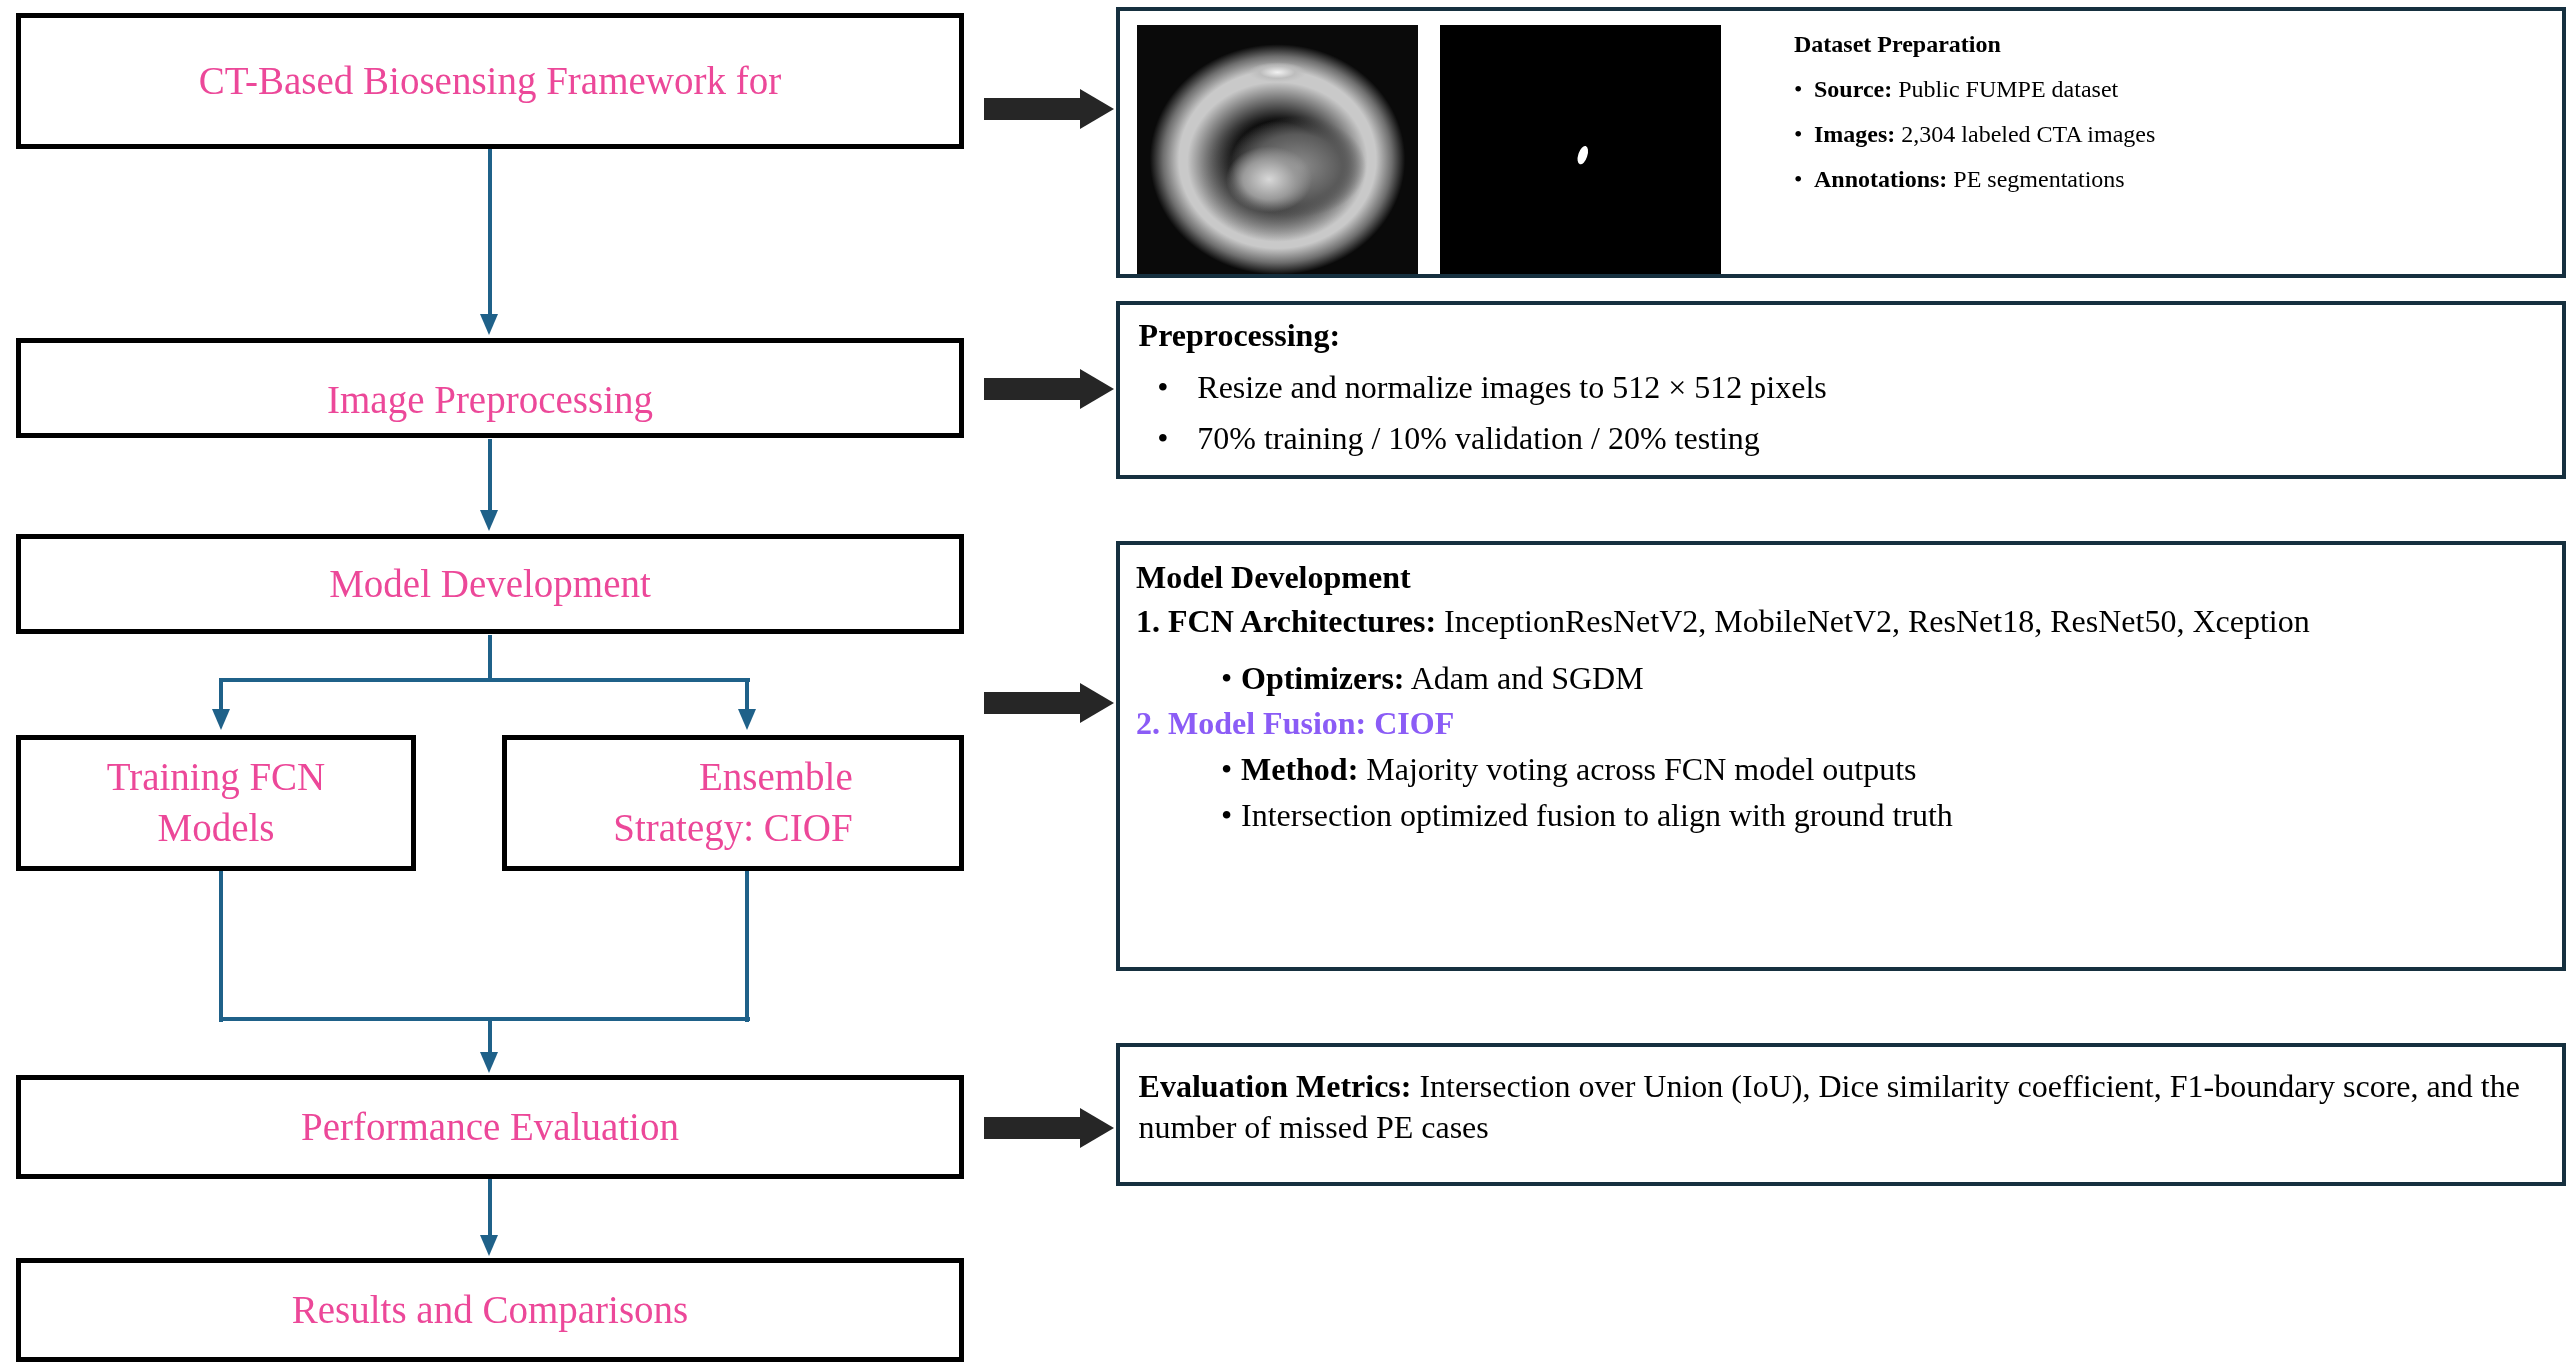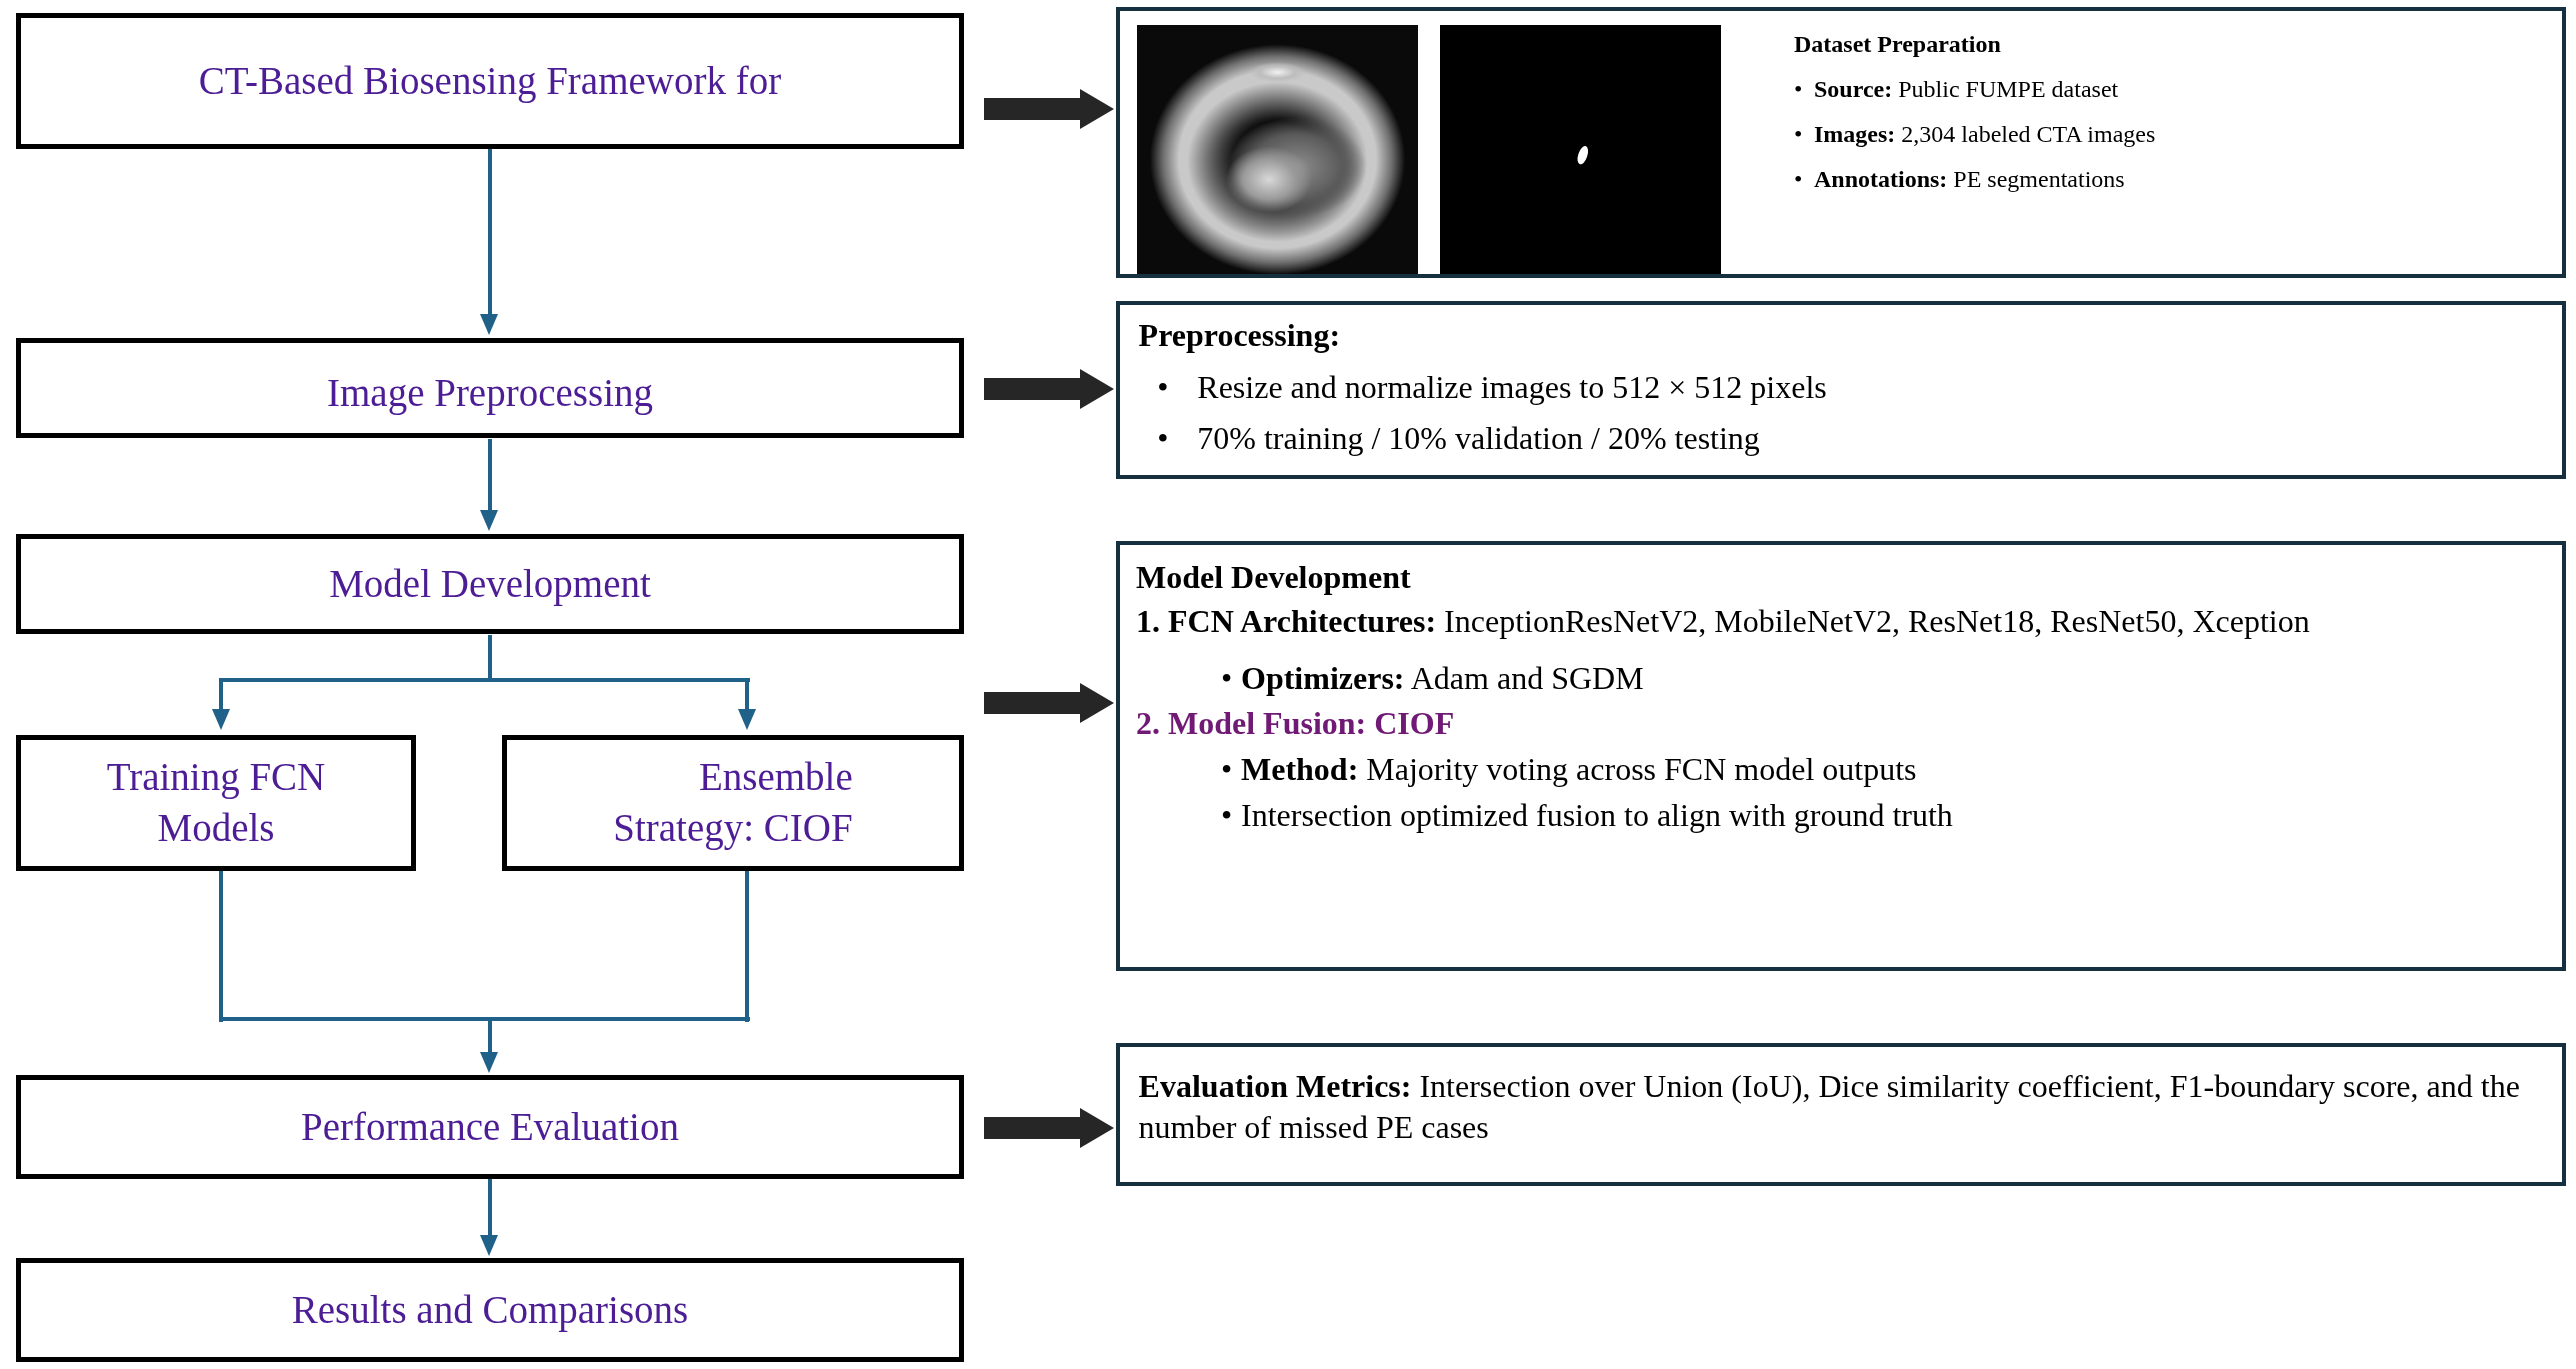--- a/index.html
+++ b/index.html
@@ -25,22 +25,22 @@
     position: absolute;
     box-sizing: border-box;
     background: #ffffff;
     border: 5px solid #000000;
     display: flex;
     align-items: center;
     justify-content: center;
     text-align: center;
     line-height: 1.30;
     font-size: 39px;
-    color: #4c1d95;
-    padding: 14px 10px;
+    color: #ec4899;
+    padding: 7px 10px;
   }
   .flowbox .txt { display: block; }
 
   
   .panel {
     position: absolute;
     box-sizing: border-box;
     background: #ffffff;
     border: 4.3px solid #16303f;
     padding: 10px 14.3px 10px 18.6px;
@@ -65,21 +65,21 @@
     margin-right: 1.4px;
   }
   .bullet-dash::before {
     content: "\2022";
     display: inline-block;
     width: 40px;
     margin-left: 13px;
   }
   .lbl { font-weight: bold; }
   .indent2 { padding-left: 85px; }
-  .navy { color: #701a75; font-weight: bold; }
+  .navy { color: #8b5cf6; font-weight: bold; }
 
   
   .media-row {
     position: absolute;
     left: 17px;
     top: 14.3px;
     display: flex;
     gap: 21.5px;
   }
   .ct-img {

